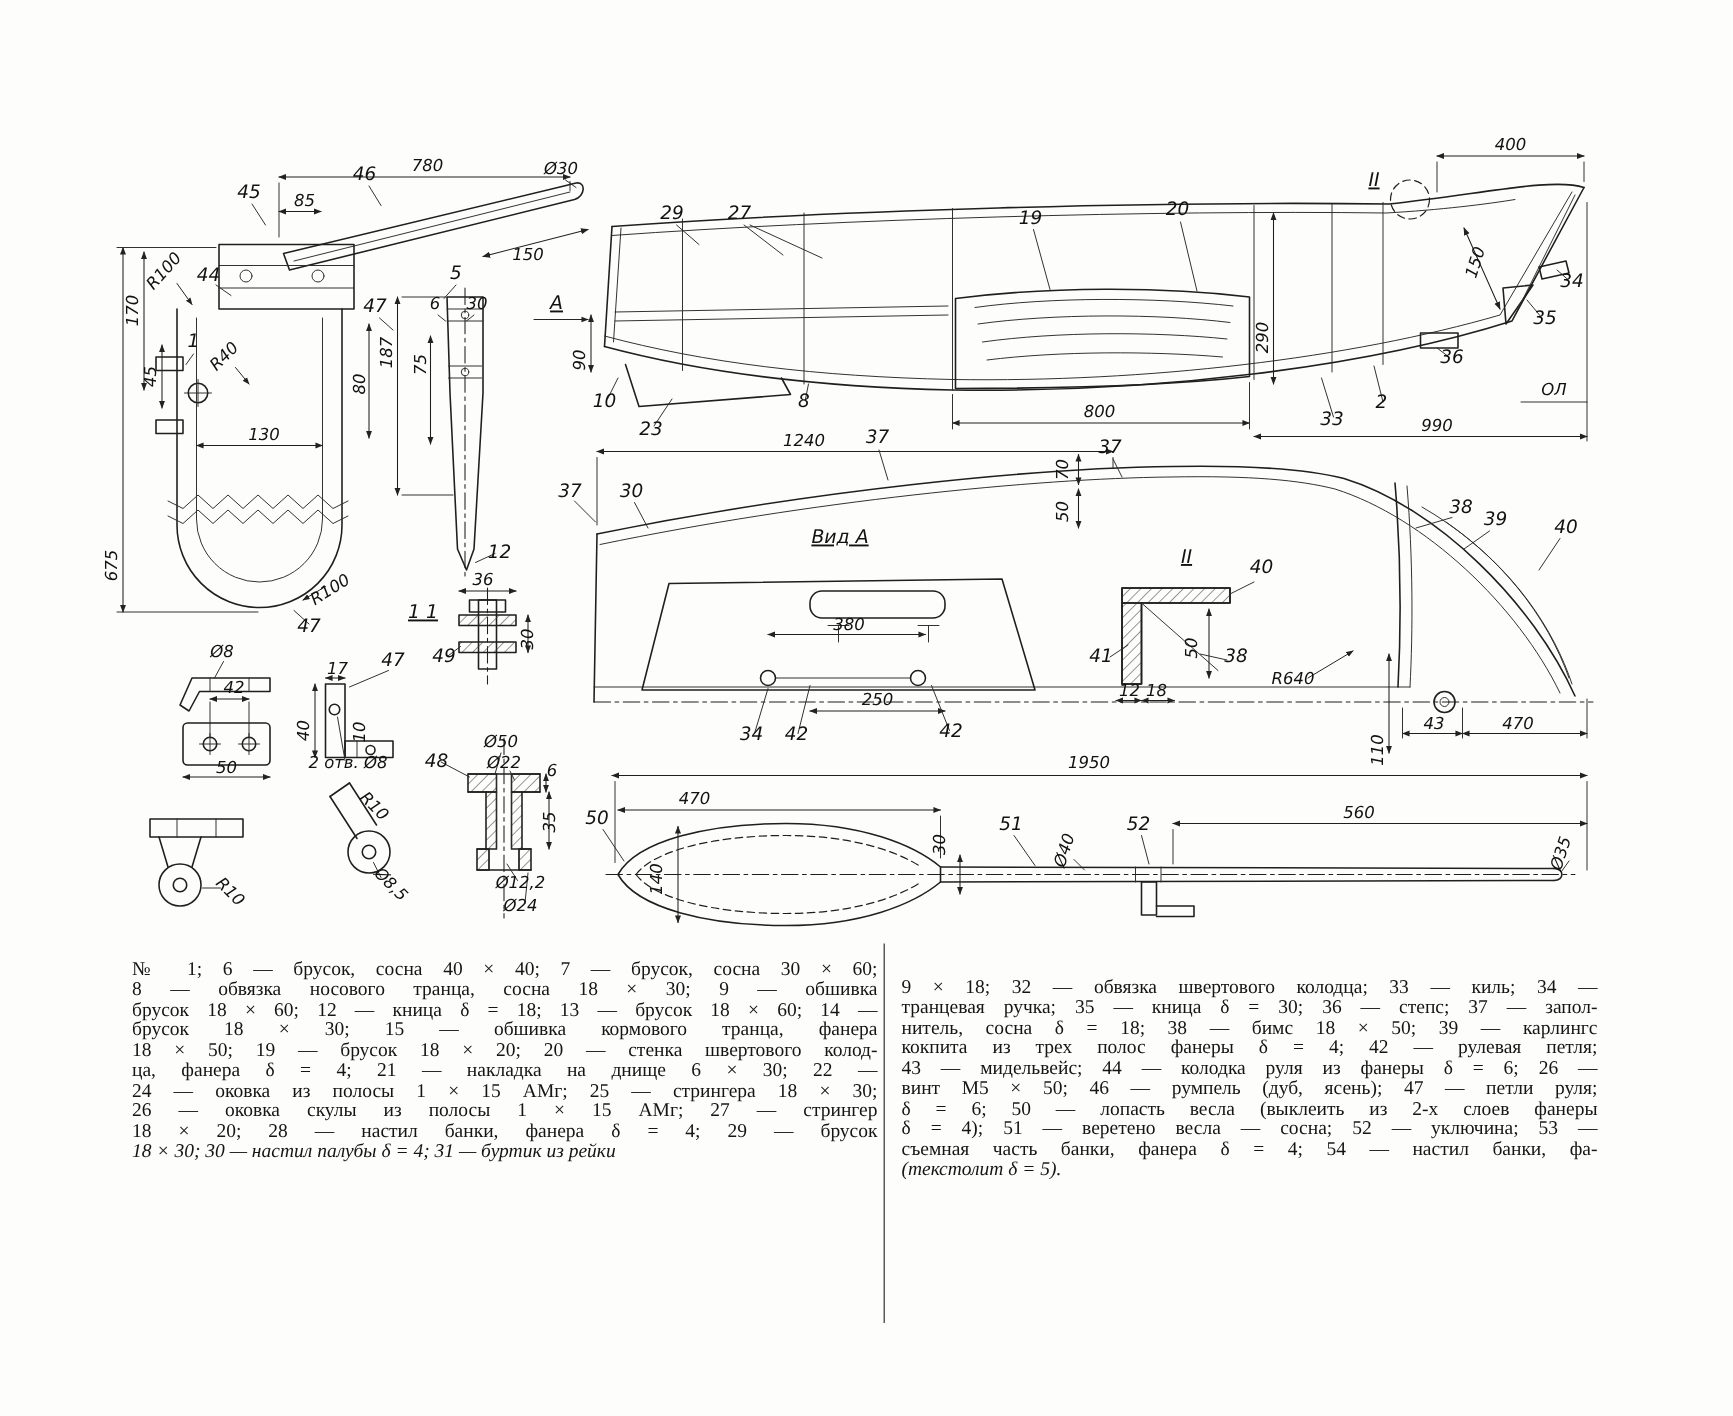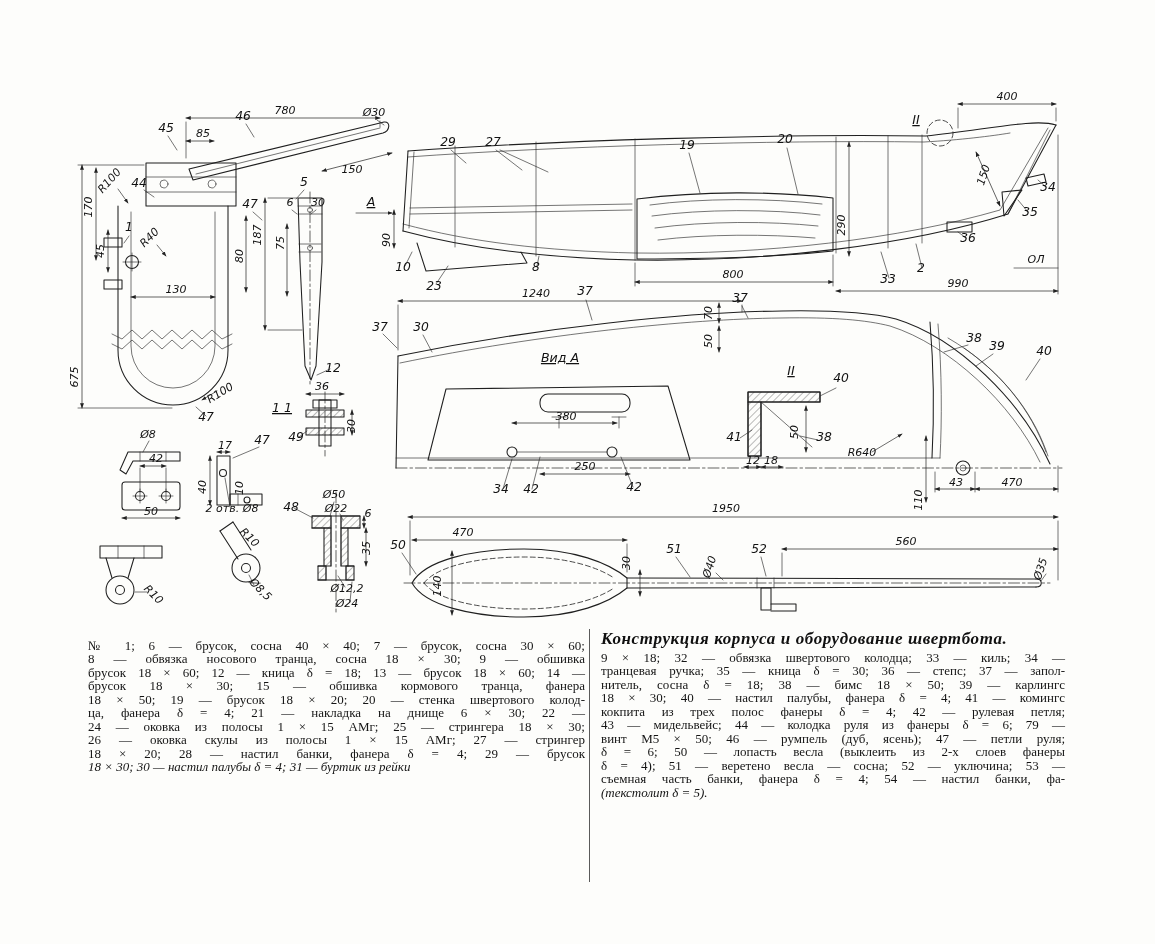--- a/index.html
+++ b/index.html
@@ -426,41 +426,39 @@
           <text x="370" y="548" class="dim" transform="rotate(-90 370 548)">35</text>
           <text x="347" y="592" class="dim">Ø12,2</text>
           <text x="347" y="607" class="dim">Ø24</text>
           <text x="247" y="540" class="dim" transform="rotate(45 247 540)">R10</text>
           <text x="258" y="592" class="dim" transform="rotate(45 258 592)">Ø8,5</text>
           <text x="151" y="597" class="dim" transform="rotate(45 151 597)">R10</text>
         </g>
   </g>
 </svg>
 
-  <div class="caption-title">Конструкция корпуса и оборудование швертбота.</div>
   <div class="divider"></div>
   <div class="col col-left">
       <div>№ 1; 6 — брусок, сосна 40 × 40; 7 — брусок, сосна 30 × 60;</div>
       <div>8 — обвязка носового транца, сосна 18 × 30; 9 — обшивка</div>
       <div>брусок 18 × 60; 12 — кница δ = 18; 13 — брусок 18 × 60; 14 —</div>
       <div>брусок 18 × 30; 15 — обшивка кормового транца, фанера</div>
       <div>18 × 50; 19 — брусок 18 × 20; 20 — стенка швертового колод-</div>
       <div>ца, фанера δ = 4; 21 — накладка на днище 6 × 30; 22 —</div>
       <div>24 — оковка из полосы 1 × 15 АМг; 25 — стрингера 18 × 30;</div>
       <div>26 — оковка скулы из полосы 1 × 15 АМг; 27 — стрингер</div>
       <div>18 × 20; 28 — настил банки, фанера δ = 4; 29 — брусок</div>
       <div>18 × 30; 30 — настил палубы δ = 4; 31 — буртик из рейки</div>
     </div>
   <div class="col col-right">
       <div>9 × 18; 32 — обвязка швертового колодца; 33 — киль; 34 —</div>
       <div>транцевая ручка; 35 — кница δ = 30; 36 — степс; 37 — запол-</div>
       <div>нитель, сосна δ = 18; 38 — бимс 18 × 50; 39 — карлингс</div>
-      <div>18 × 30; 40 — настил палубы, фанера δ = 4; 41 — комингс</div>
       <div>кокпита из трех полос фанеры δ = 4; 42 — рулевая петля;</div>
-      <div>43 — мидельвейс; 44 — колодка руля из фанеры δ = 6; 79 —</div>
+      <div>43 — мидельвейс; 44 — колодка руля из фанеры δ = 6; 26 —</div>
       <div>винт М5 × 50; 46 — румпель (дуб, ясень); 47 — петли руля;</div>
       <div>δ = 6; 50 — лопасть весла (выклеить из 2-х слоев фанеры</div>
       <div>δ = 4); 51 — веретено весла — сосна; 52 — уключина; 53 —</div>
       <div>съемная часть банки, фанера δ = 4; 54 — настил банки, фа-</div>
       <div>(текстолит δ = 5).</div>
     </div>
 
 </div>
 
 </body></html>

